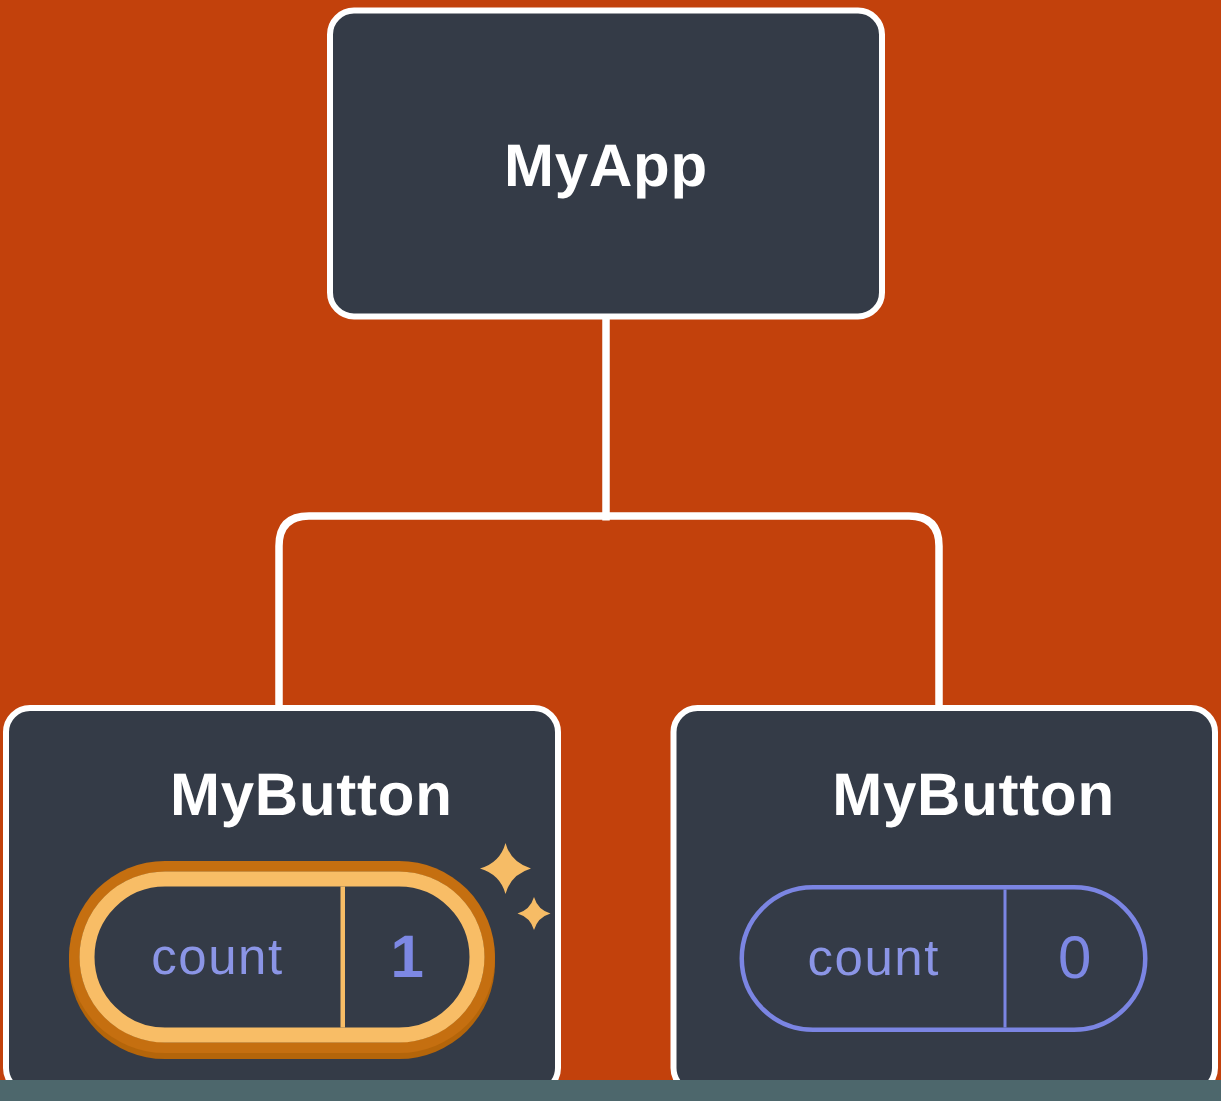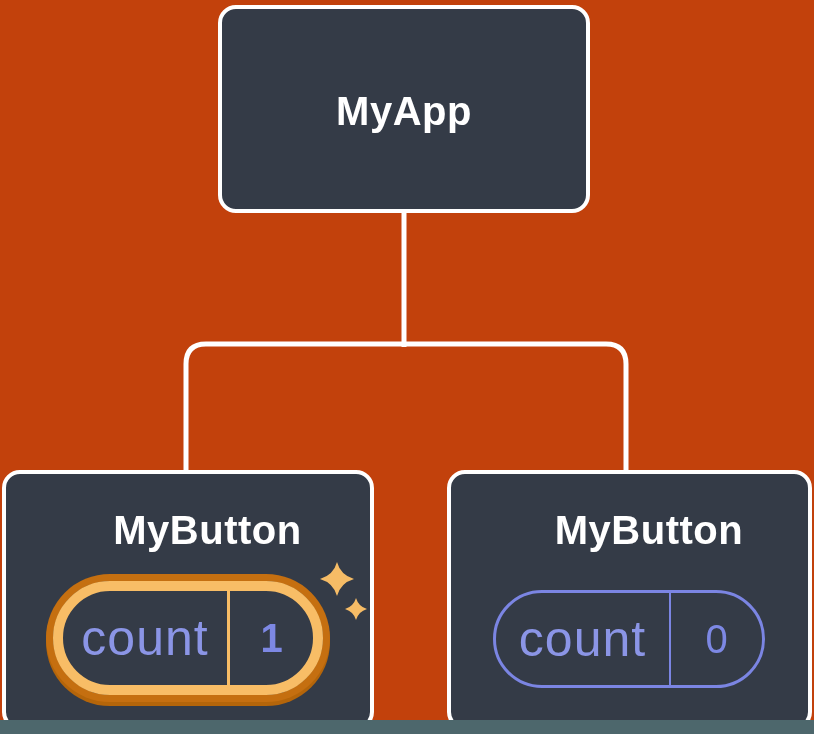--- a/index.html
+++ b/index.html
@@ -81,21 +81,21 @@
     display: flex;
     align-items: center;
     justify-content: center;
   }
   .pill-highlighted .seg-key { width: 164px; }
   .pill-default     .seg-key { width: 173px; }
   .seg-value { flex: 1; }
 
   .state-key {
     color: #8b95e6;
-    font-size: 50px;
+    font-size: 34px;
     letter-spacing: 1px;
   }
   .state-value {
     color: #7d88e4;
     font-size: 40px;
   }
   .state-value.bold { font-weight: 700; }
 </style>
 </head>
 <body>

